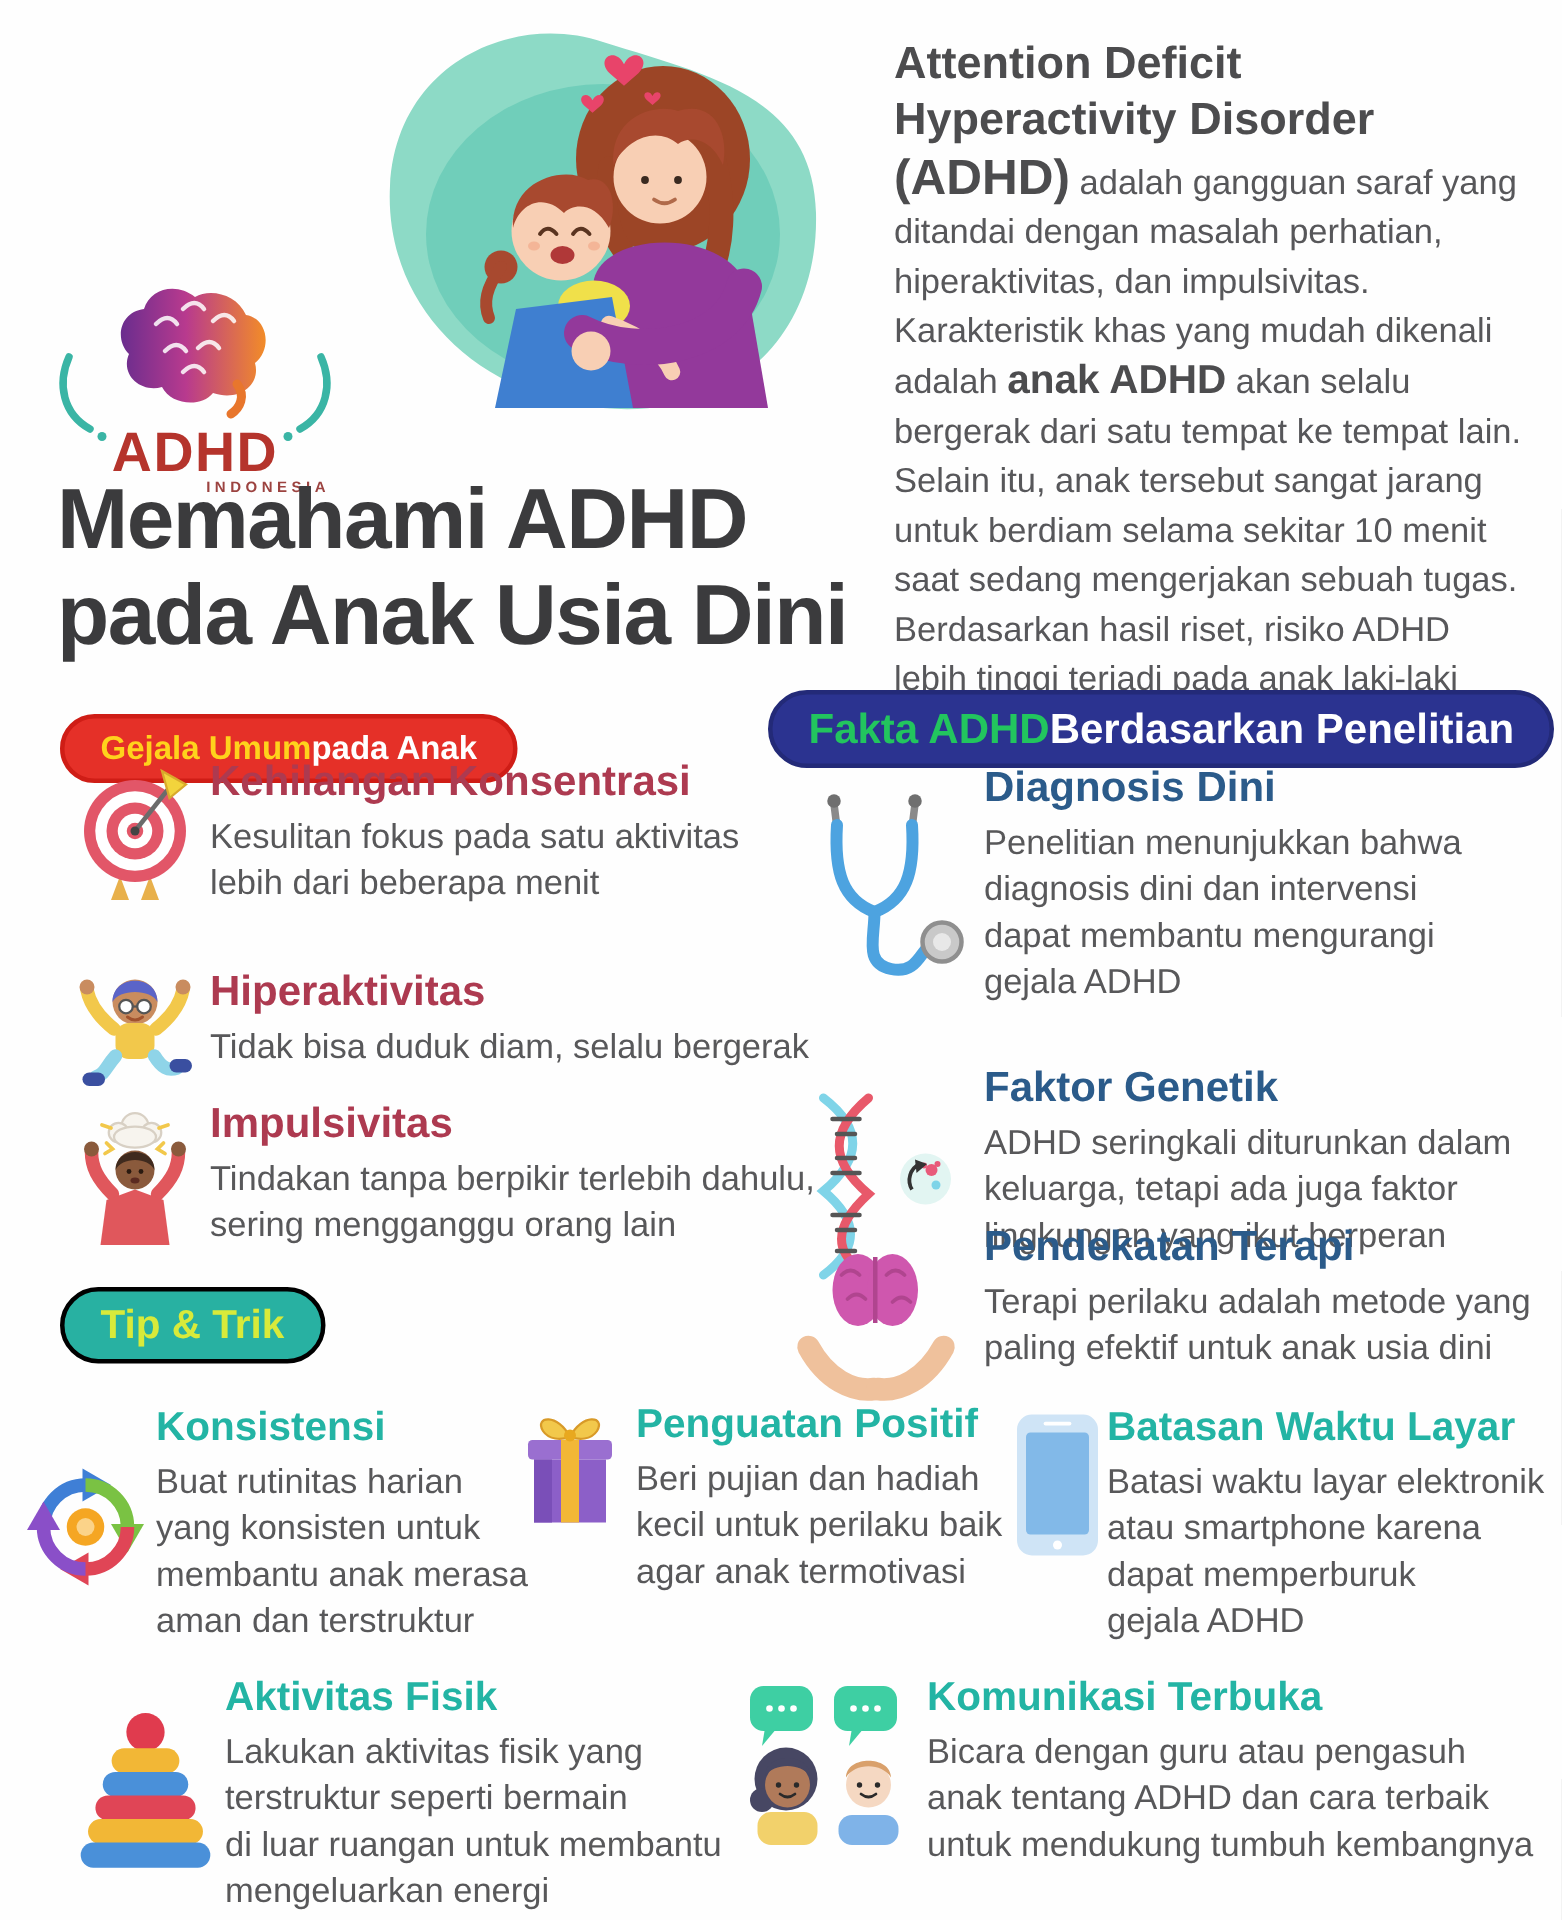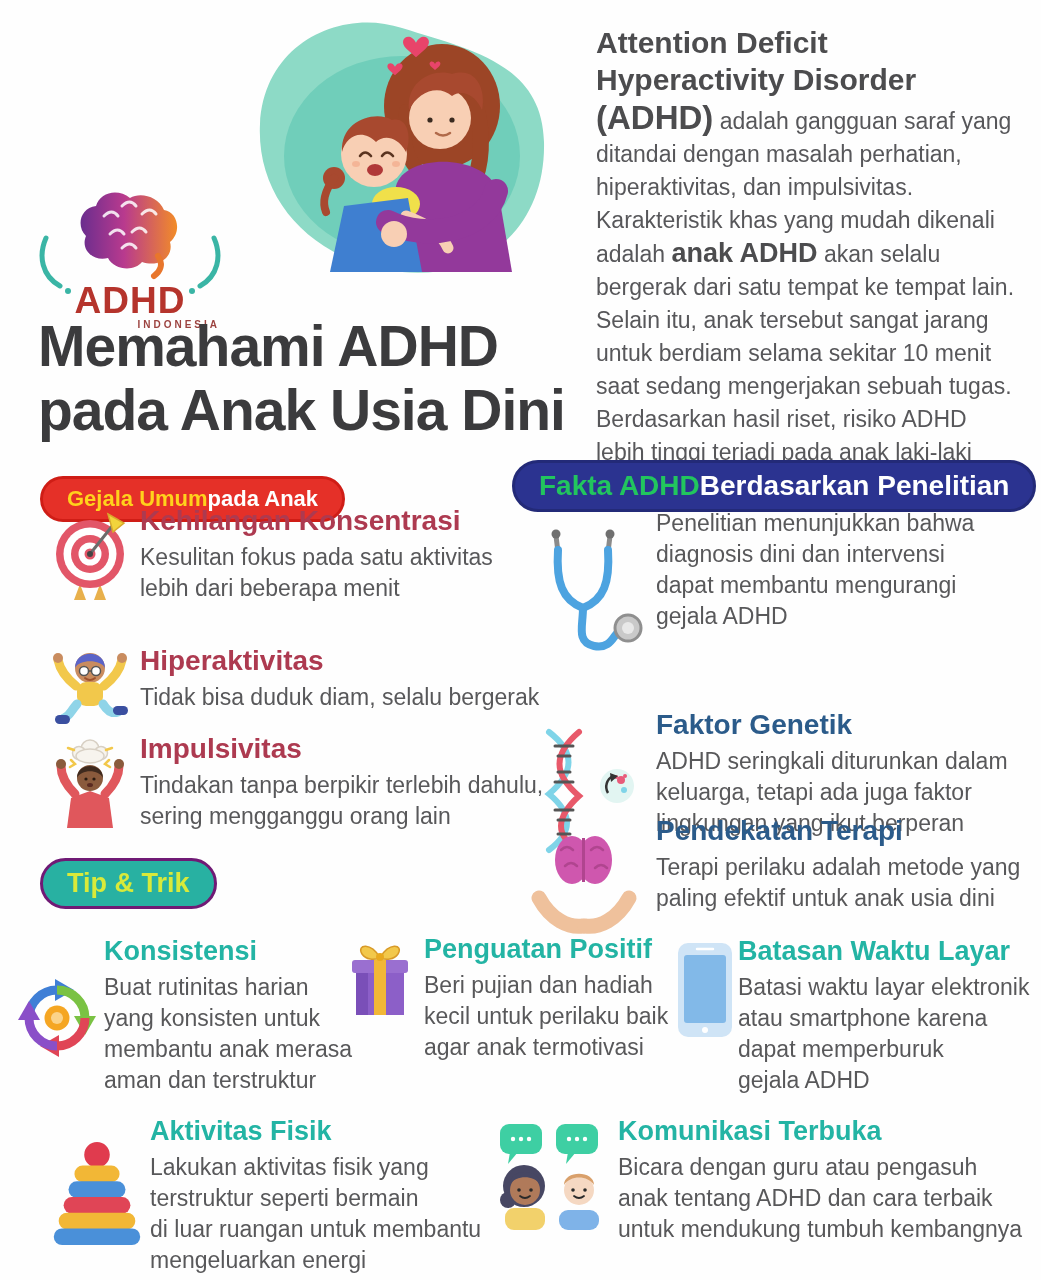--- a/index.html
+++ b/index.html
@@ -17,31 +17,31 @@
   .intro-adhd{font-size:33px;color:#4c4c4e;}
   .intro-anak{font-size:27px;color:#4c4c4e;}
   #title{left:38px;top:314px;font-size:57px;font-weight:bold;color:#3b3b3d;line-height:64px;letter-spacing:-1px;}
   
   .badge{position:absolute;display:inline-flex;align-items:center;border-radius:999px;
          font-weight:bold;padding:7px 24px;white-space:nowrap;}
   #badge-sym{left:40px;top:476px;background:#e53028;border:3px solid #cf1d16;font-size:22px;color:#fff;}
   #badge-sym .hl{color:#ffd21c;}
   #badge-fact{left:512px;top:460px;background:#2b3390;border:3px solid #232a78;font-size:28px;color:#fff;}
   #badge-fact .hl{color:#22c55e;}
-  #badge-tip{left:40px;top:858px;background:#28b1a2;border:3px solid #701a75;font-size:27px;color:#fff;flex-direction:column;}
+  #badge-tip{left:40px;top:858px;background:#28b1a2;border:3px solid #000000;font-size:27px;color:#fff;flex-direction:column;}
   #badge-tip .hl{color:#d8ea3a;}
   
   .row{position:absolute;display:flex;}
   .icon-col{flex:0 0 auto;display:flex;justify-content:center;}
   .icon-col svg{display:block;}
   .item-title{font-weight:bold;font-size:28px;margin:0 0 4px;line-height:34px;}
   .item-desc{font-size:23px;line-height:31px;color:#58585a;white-space:pre-line;}
   .sym .icon-col{width:100px;}
   .sym .item-title{color:#ad3a50;}
-  #sym1{left:40px;top:504px;} #sym2{left:40px;top:644px;} #sym3{left:40px;top:732px;}
+  #sym1{left:40px;top:504px;} #sym2{left:40px;top:644px;} #sym3{left:40px;top:732px;align-items:center;}
   .fact .icon-col{width:142px;}
   .fact .item-title{color:#2b5b8a;}
   #fact1{left:514px;top:508px;} #fact2{left:514px;top:684px;margin-top:24px;} #fact3{left:514px;top:814px;}
   .tip .item-title{color:#23b4a4;font-size:27px;}
   #tip1{left:10px;top:934px;}  #tip1 .icon-col{width:94px;}  #tip1 .txt{max-width:255px;}
   #tip2{left:336px;top:932px;} #tip2 .icon-col{width:88px;}  #tip2 .txt{max-width:295px;}
   #tip3{left:672px;top:934px;} #tip3 .icon-col{width:66px;}  #tip3 .txt{max-width:335px;}
   #tip4{left:44px;top:1114px;} #tip4 .icon-col{width:106px;} #tip4 .txt{max-width:335px;}
   #tip5{left:486px;top:1114px;}#tip5 .icon-col{width:132px;} #tip5 .txt{max-width:415px;}
   .mt6{margin-top:6px;} .mt2{margin-top:2px;} .mt4{margin-top:4px;}
@@ -242,20 +242,21 @@
         <circle cx="30" cy="8" r="4.5" fill="#6f6f6f"></circle>
           <circle cx="84" cy="8" r="4.5" fill="#6f6f6f"></circle>
         <path d="M32,24 C30,56 36,74 57,82" stroke="#4da3e0" stroke-width="8" fill="none" stroke-linecap="round"></path>
         <path d="M82,24 C84,56 78,74 57,82" stroke="#4da3e0" stroke-width="8" fill="none" stroke-linecap="round"></path>
         <path d="M57,82 C57,100 50,116 68,120 C86,124 88,106 95,104" stroke="#4da3e0" stroke-width="8" fill="none" stroke-linecap="round"></path>
         <circle cx="102" cy="102" r="13" fill="#c9c9c9" stroke="#8f8f8f" stroke-width="3"></circle>
         <circle cx="102" cy="102" r="6" fill="#e8e8e8"></circle>
       </svg>
     </div>
     <div class="txt">
+      <div class="item-title">Diagnosis Dini</div>
       <div class="item-desc">Penelitian menunjukkan bahwa
 diagnosis dini dan intervensi
 dapat membantu mengurangi
 gejala ADHD</div>
     </div>
   </div>
 
   <div class="row fact" id="fact2">
     <div class="icon-col">
       <svg class="mt16" width="112" height="130" viewBox="0 0 112 130">

